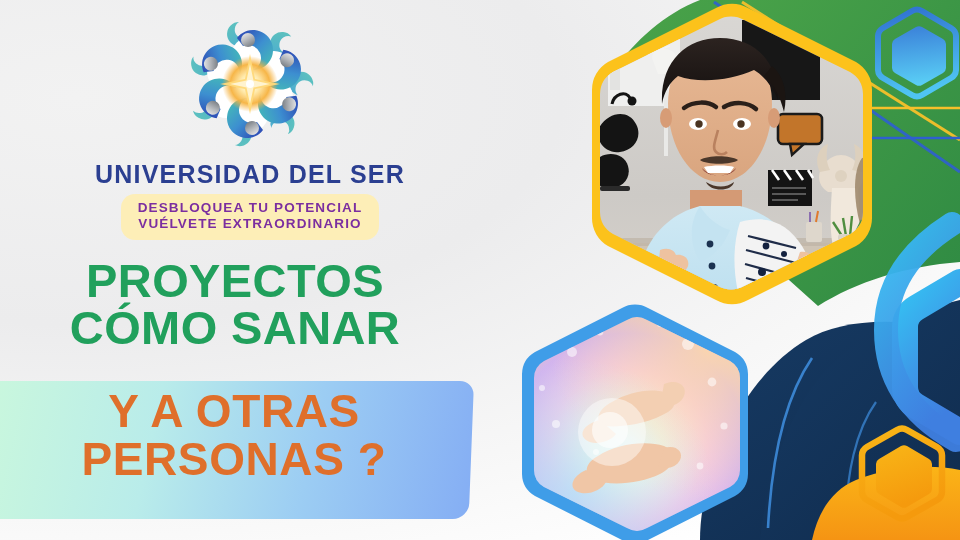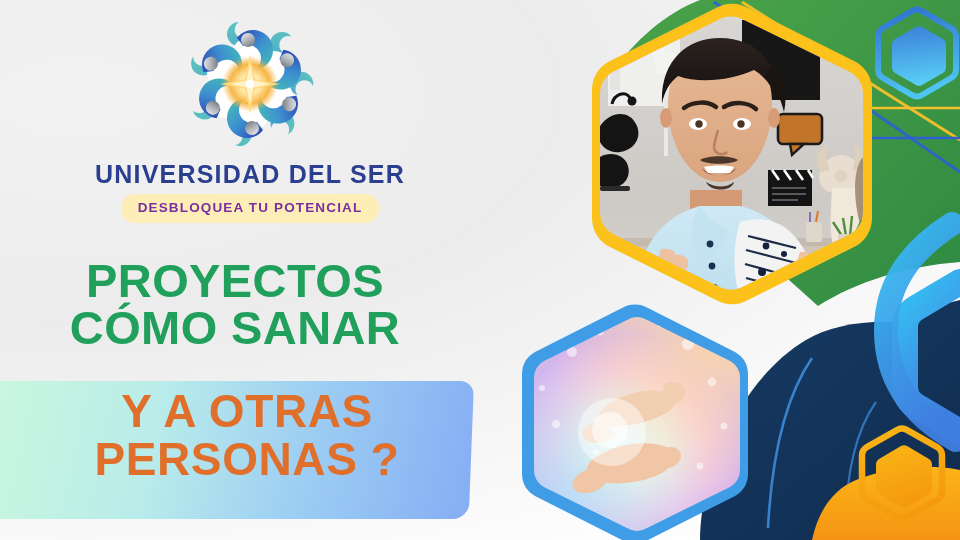--- a/index.html
+++ b/index.html
@@ -46,21 +46,21 @@
   }
   .headline div{white-space:nowrap;}
 
   .band{
     position:absolute;left:-8px;top:381px;width:482px;height:138px;
     background:linear-gradient(100deg,#c9f7dd 0%,#b9ecea 34%,#9ccdf3 66%,#85aef4 100%);
     border-radius:0 14px 16px 0;
     transform:skewX(-2.2deg);transform-origin:top left;
   }
   .band-text{
-    position:absolute;left:13px;top:387px;width:468px;text-align:center;
+    position:absolute;left:0;top:387px;width:468px;text-align:center;
     color:#df6f2b;font-weight:bold;font-size:46px;line-height:1.05;
     letter-spacing:0.6px;
   }
   .band-text div{white-space:nowrap;}
 </style>
 </head>
 <body>
 
 <div id="stage">
 
@@ -481,20 +481,21 @@
           <path d="M0 -30 L5 -5 L30 0 L5 5 L0 30 L-5 5 L-30 0 L-5 -5 Z" fill="#ffd97a" opacity="0.95"></path>
           <path d="M0 -20 L3.5 -3.5 L20 0 L3.5 3.5 L0 20 L-3.5 3.5 L-20 0 L-3.5 -3.5 Z" fill="#fff3cf"></path>
           <circle cx="0" cy="0" r="4" fill="#ffffff"></circle>
         </g>
       </svg>
 
       <div class="brand">UNIVERSIDAD DEL SER</div>
 
       <div class="tagline-pill">
         <div>DESBLOQUEA TU POTENCIAL</div>
+        <div>VUÉLVETE EXTRAORDINARIO</div>
       </div>
     </div>
 
     <div class="headline">
       <div>PROYECTOS</div>
       <div>CÓMO SANAR</div>
     </div>
 
     <div class="band"></div>
     <div class="band-text">

